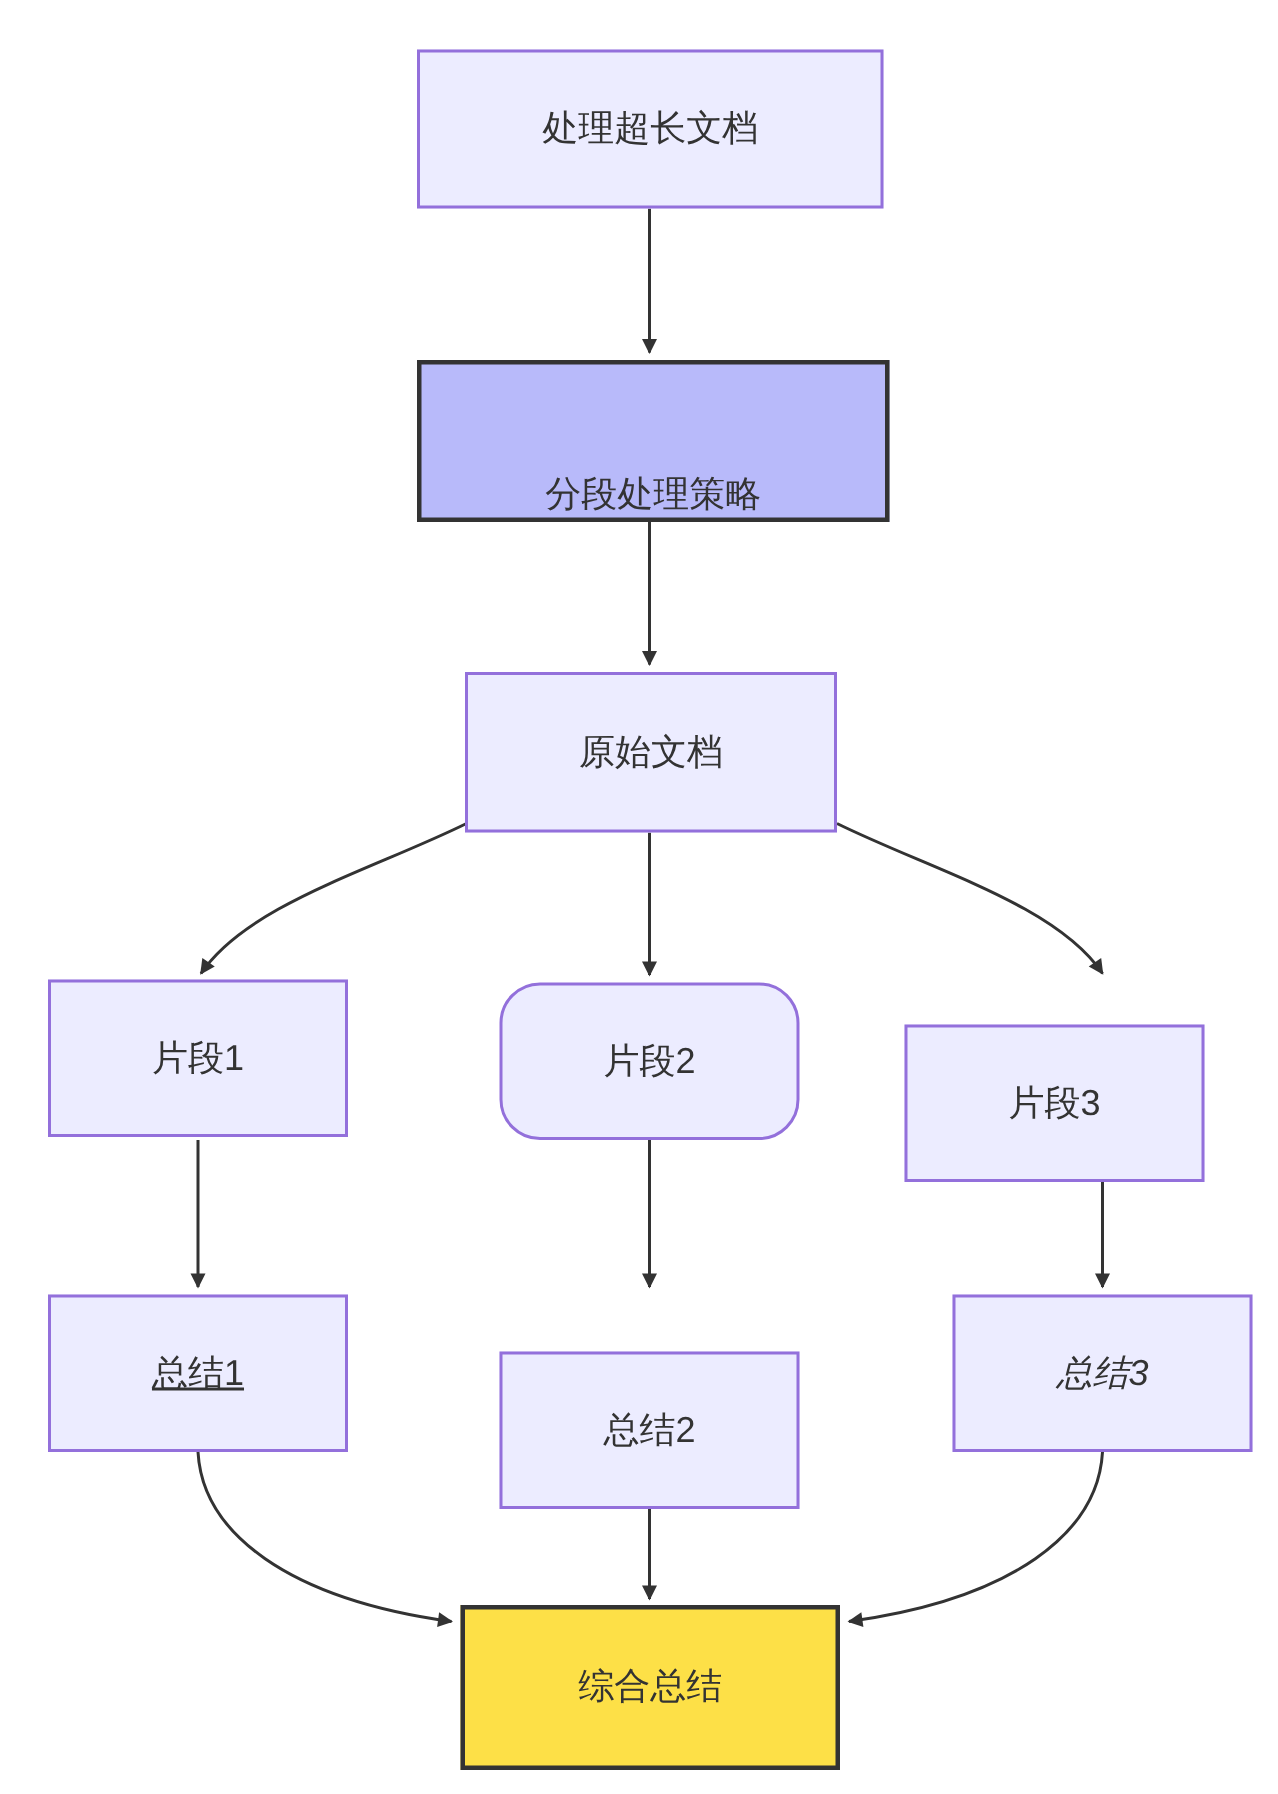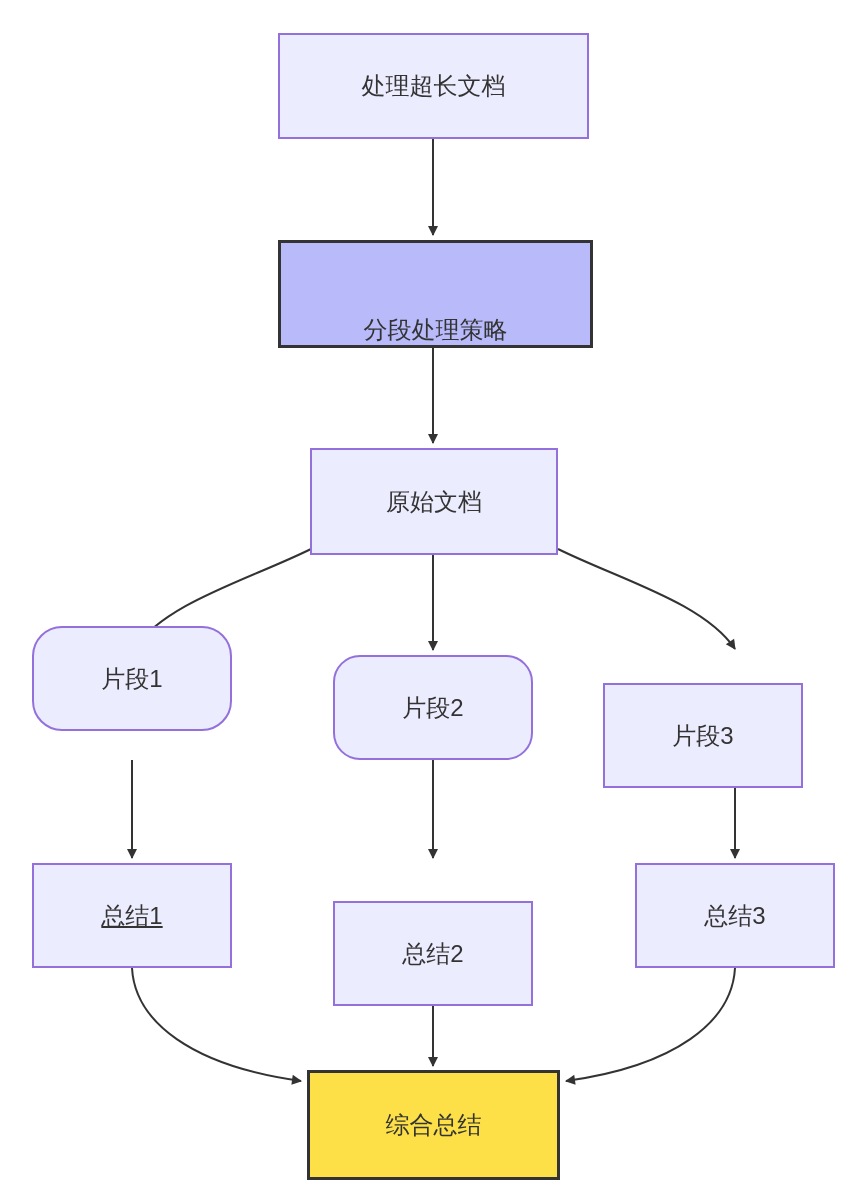--- a/index.html
+++ b/index.html
@@ -89,41 +89,41 @@
   </div>
 
   <div class="node node--accent" style="left:278px; top:240px; width:315px; height:108px;align-items:flex-end;">
     <span class="node-label">分段处理策略</span>
   </div>
 
   <div class="node" style="left:310px; top:448px; width:248px; height:107px;">
     <span class="node-label">原始文档</span>
   </div>
 
-  <div class="node" style="left:32px; top:626px; width:200px; height:105px;border-radius:30px;">
+  <div class="node" style="left:32px; top:653px; width:200px; height:105px;">
     <span class="node-label">片段1</span>
   </div>
 
   <div class="node" style="left:333px; top:655px; width:200px; height:105px;border-radius:27px;">
     <span class="node-label">片段2</span>
   </div>
 
   <div class="node" style="left:603px; top:655px; width:200px; height:105px;margin-top:28px;">
     <span class="node-label">片段3</span>
   </div>
 
   <div class="node" style="left:32px; top:863px; width:200px; height:105px;text-decoration:underline;">
     <span class="node-label">总结1</span>
   </div>
 
   <div class="node" style="left:333px; top:901px; width:200px; height:105px;">
     <span class="node-label">总结2</span>
   </div>
 
-  <div class="node" style="left:635px; top:863px; width:200px; height:105px;">
+  <div class="node" style="left:635px; top:863px; width:200px; height:105px;font-style:italic;">
     <span class="node-label">总结3</span>
   </div>
 
   <div class="node node--success" style="left:307px; top:1070px; width:253px; height:110px;">
     <span class="node-label">综合总结</span>
   </div>
 
 </div>
 
 </body></html>

